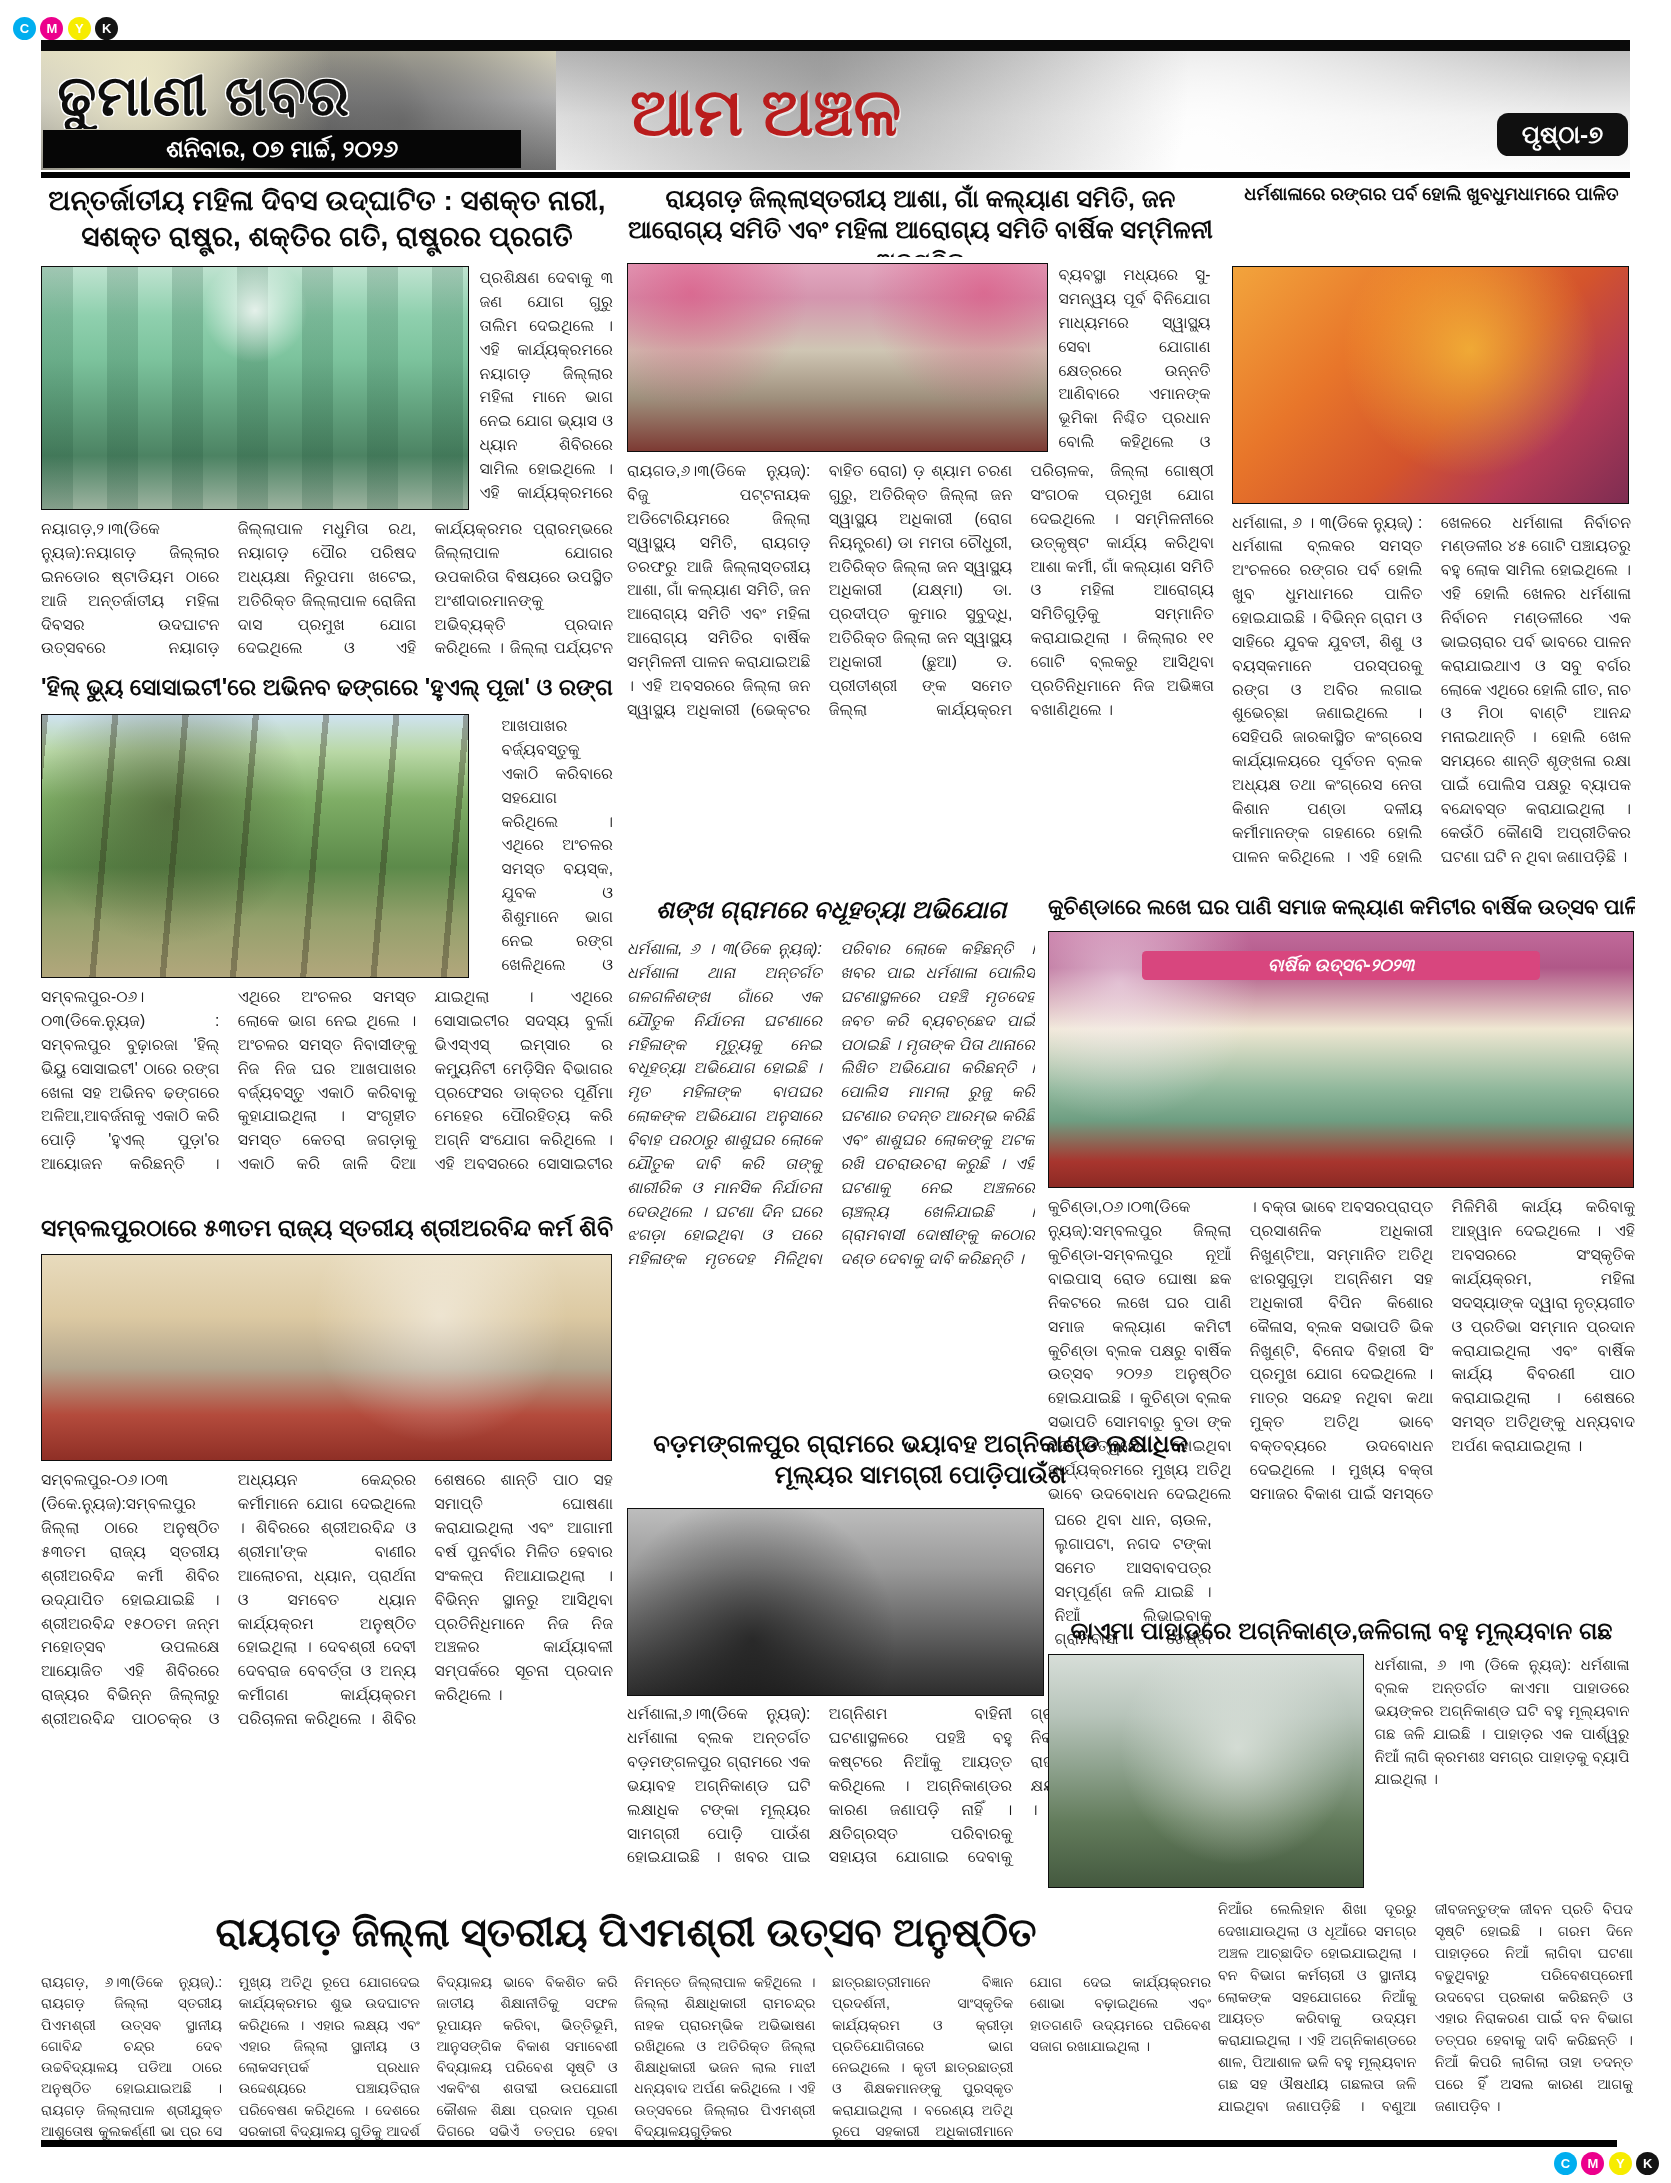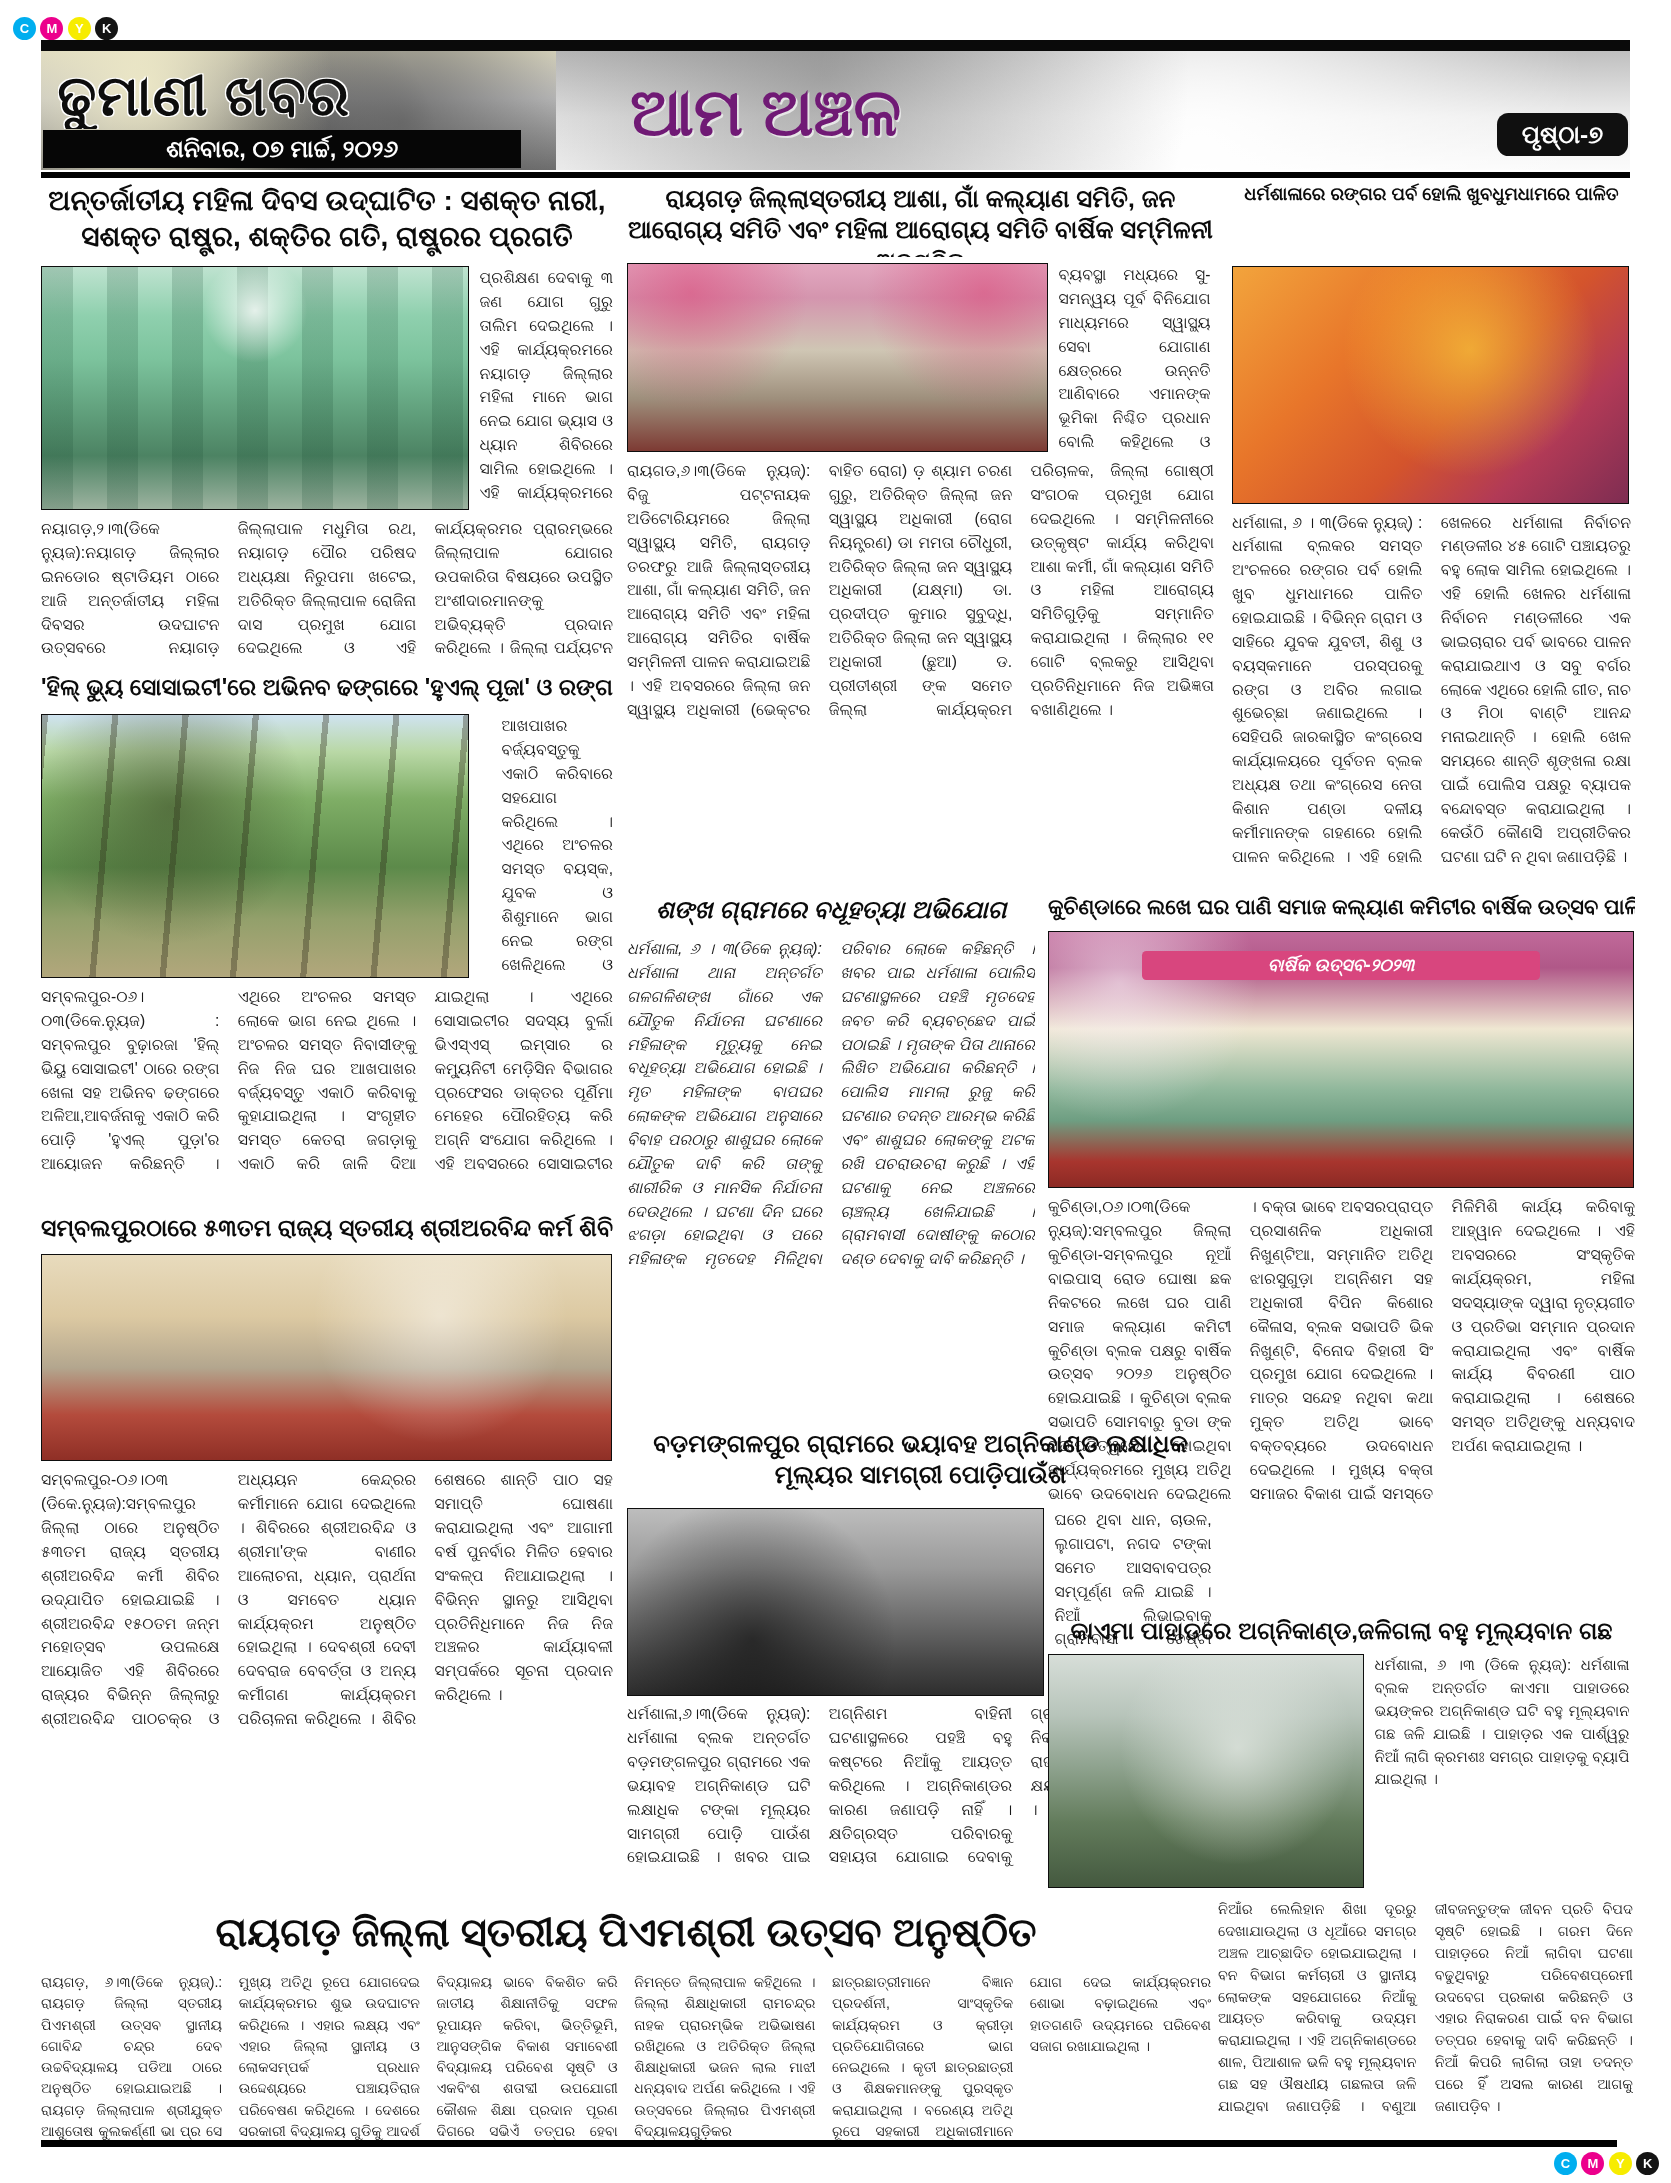--- a/index.html
+++ b/index.html
@@ -44,21 +44,21 @@
     text-shadow:1.3px 1.3px 0 #ffffff,-1.3px -1.3px 0 #ffffff,1.3px -1.3px 0 #ffffff,-1.3px 1.3px 0 #ffffff;
     white-space:nowrap;overflow:hidden;
   }
   .mast-date{
     position:absolute;left:2.2px;top:90px;width:478px;height:38px;
     background:#060606;color:#ffffff;font-size:23.6px;font-weight:bold;
     line-height:38px;text-align:center;white-space:nowrap;overflow:hidden;
   }
   .mast-section{
     position:absolute;left:502px;top:34px;width:445px;
-    font-size:66px;font-weight:bold;color:#701a75;text-align:center;
+    font-size:66px;font-weight:bold;color:#b91c1c;text-align:center;
     white-space:nowrap;overflow:hidden;
     text-shadow:1.7px 1.7px 0 #e6e6e6;
   }
   .mast-page{
     position:absolute;left:1456px;top:73px;width:131px;height:43px;
     background:#101010;color:#ffffff;border-radius:11.4px;
     font-size:24.5px;font-weight:bold;line-height:43px;text-align:center;overflow:hidden;
   }
   .rule{background:#000000;}
   

